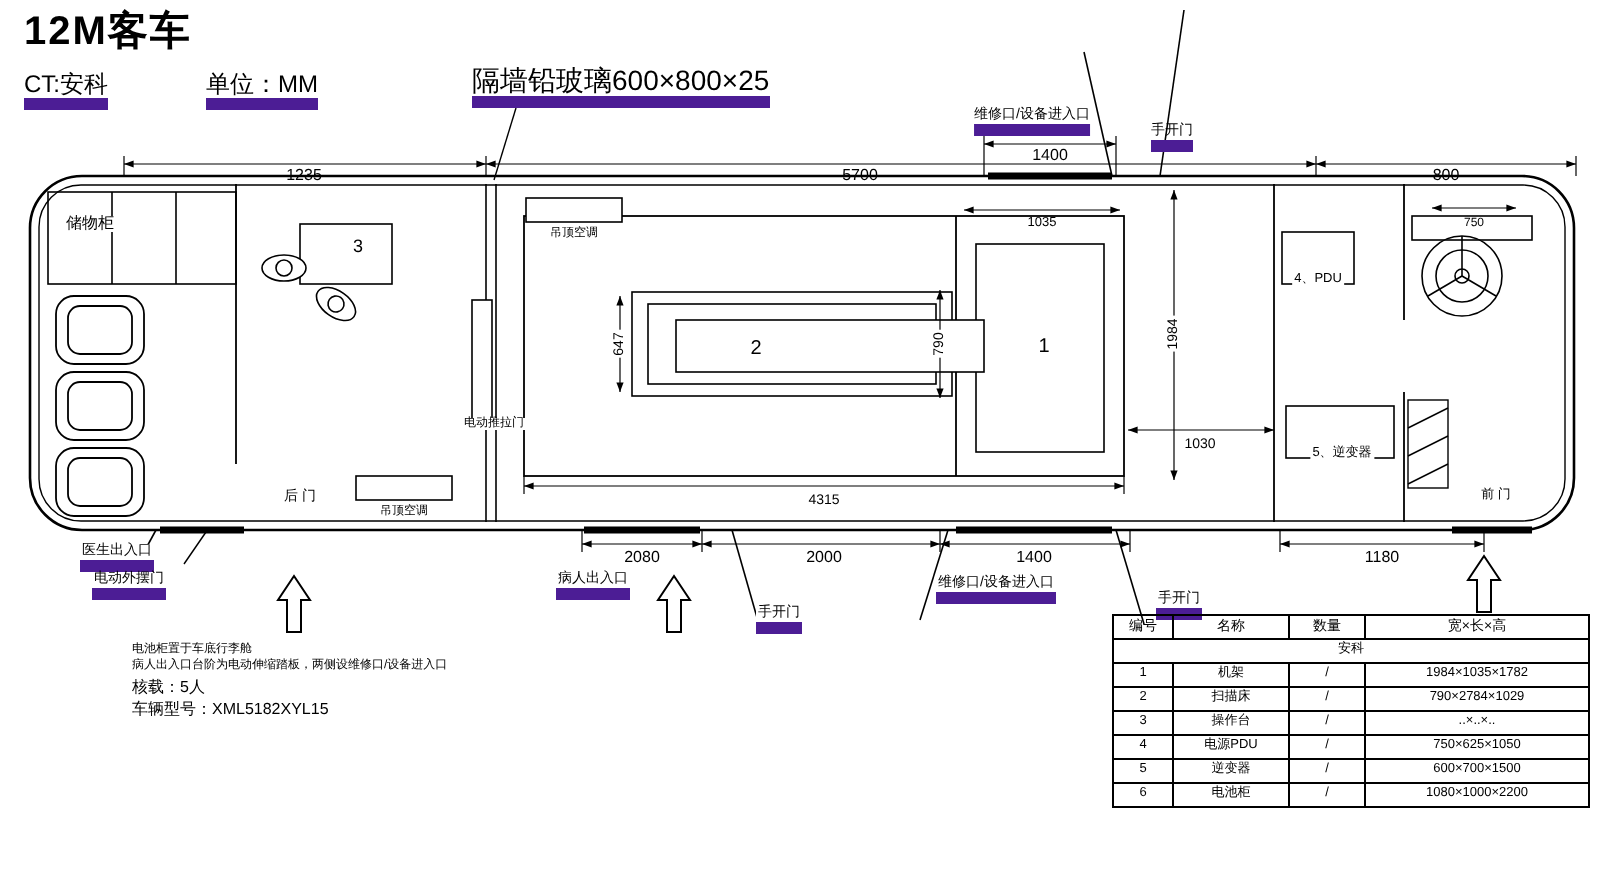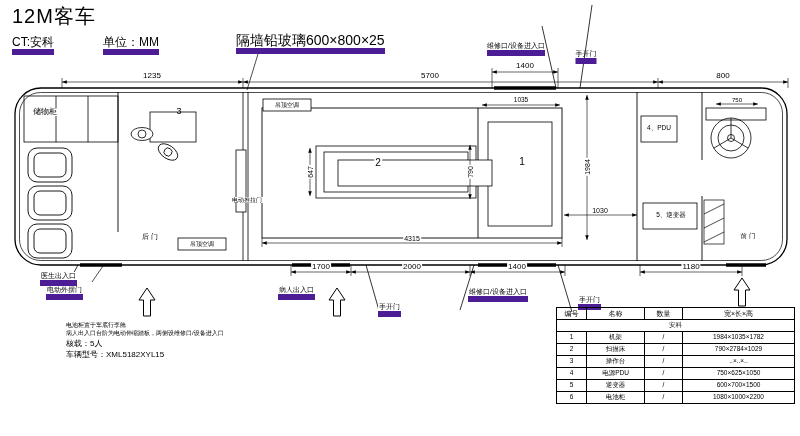--- a/index.html
+++ b/index.html
@@ -1,26 +1,26 @@
 <!DOCTYPE html>
 <html><head>
 <meta charset="utf-8">
 <style>
   html,body{margin:0;padding:0;background:#fff;}
   .canvas{position:relative;width:800px;height:436px;background:#fff;overflow:hidden;
           font-family:"Liberation Sans","DejaVu Sans",sans-serif;color:#000;}
   svg.plan{position:absolute;left:0;top:0;}
   .lbl{position:absolute;white-space:nowrap;line-height:1;color:#000;}
-  .c{transform:translateX(-50%);}
+  .c{transform:translateX(-50%);margin-top:12px;}
   .rot{transform:translate(-50%,-50%) rotate(-90deg);}
   .m{background:#fff;padding:0 1px;}
   .u{border-bottom:6px solid #4c1d95;padding-bottom:1px;}
   .f6{font-size:6px;}.f65{font-size:6.5px;}.f7{font-size:7px;}.f8{font-size:8px;}
   .f9{font-size:9px;}.f10{font-size:10px;}.f12{font-size:12px;}.f14{font-size:14px;}
-  .brand-title{font-size:20px;font-weight:normal;letter-spacing:1px;text-align:right;}
+  .brand-title{font-size:20px;font-weight:bold;letter-spacing:1px;text-align:right;}
   .plan-title{font-size:15px;letter-spacing:6px;}
   .spec-table{position:absolute;left:556px;top:307px;width:239px;border-collapse:collapse;
               table-layout:fixed;font-size:6.5px;}
   .spec-table th,.spec-table td{border:1px solid #000;padding:0;height:11px;text-align:center;
               font-weight:normal;overflow:hidden;line-height:1;}
   .spec-table th{font-size:7px;}
 </style>
 </head>
 <body>
 
@@ -217,21 +217,21 @@
   <span class="lbl f6 c" style="left:202px;top:241px">吊顶空调</span>
 
   <span class="lbl f65 c m" style="left:521px;top:97px">1035</span>
   <span class="lbl f6 c m" style="left:737px;top:97px">750</span>
   <span class="lbl f7 rot m" style="left:310px;top:172px">647</span>
   <span class="lbl f7 rot m" style="left:470px;top:172px">790</span>
   <span class="lbl f7 rot m" style="left:587px;top:167px">1984</span>
   <span class="lbl f7 c m" style="left:600px;top:207px">1030</span>
   <span class="lbl f7 c m" style="left:412px;top:235px">4315</span>
 
-  <span class="lbl f8 c m" style="left:321px;top:263px">1700</span>
+  <span class="lbl f8 c m" style="left:321px;top:263px">2080</span>
   <span class="lbl f8 c m" style="left:412px;top:263px">2000</span>
   <span class="lbl f8 c m" style="left:517px;top:263px">1400</span>
   <span class="lbl f8 c m" style="left:691px;top:263px">1180</span>
 
   <span class="lbl f7 u m" style="left:40px;top:272px">医生出入口</span>
   <span class="lbl f7 u m" style="left:46px;top:286px">电动外摆门</span>
   <span class="lbl f7 u m" style="left:278px;top:286px">病人出入口</span>
   <span class="lbl f7 u m" style="left:378px;top:303px">手开门</span>
   <span class="lbl f7 u m" style="left:468px;top:288px">维修口/设备进入口</span>
   <span class="lbl f7 u m" style="left:578px;top:296px">手开门</span>

